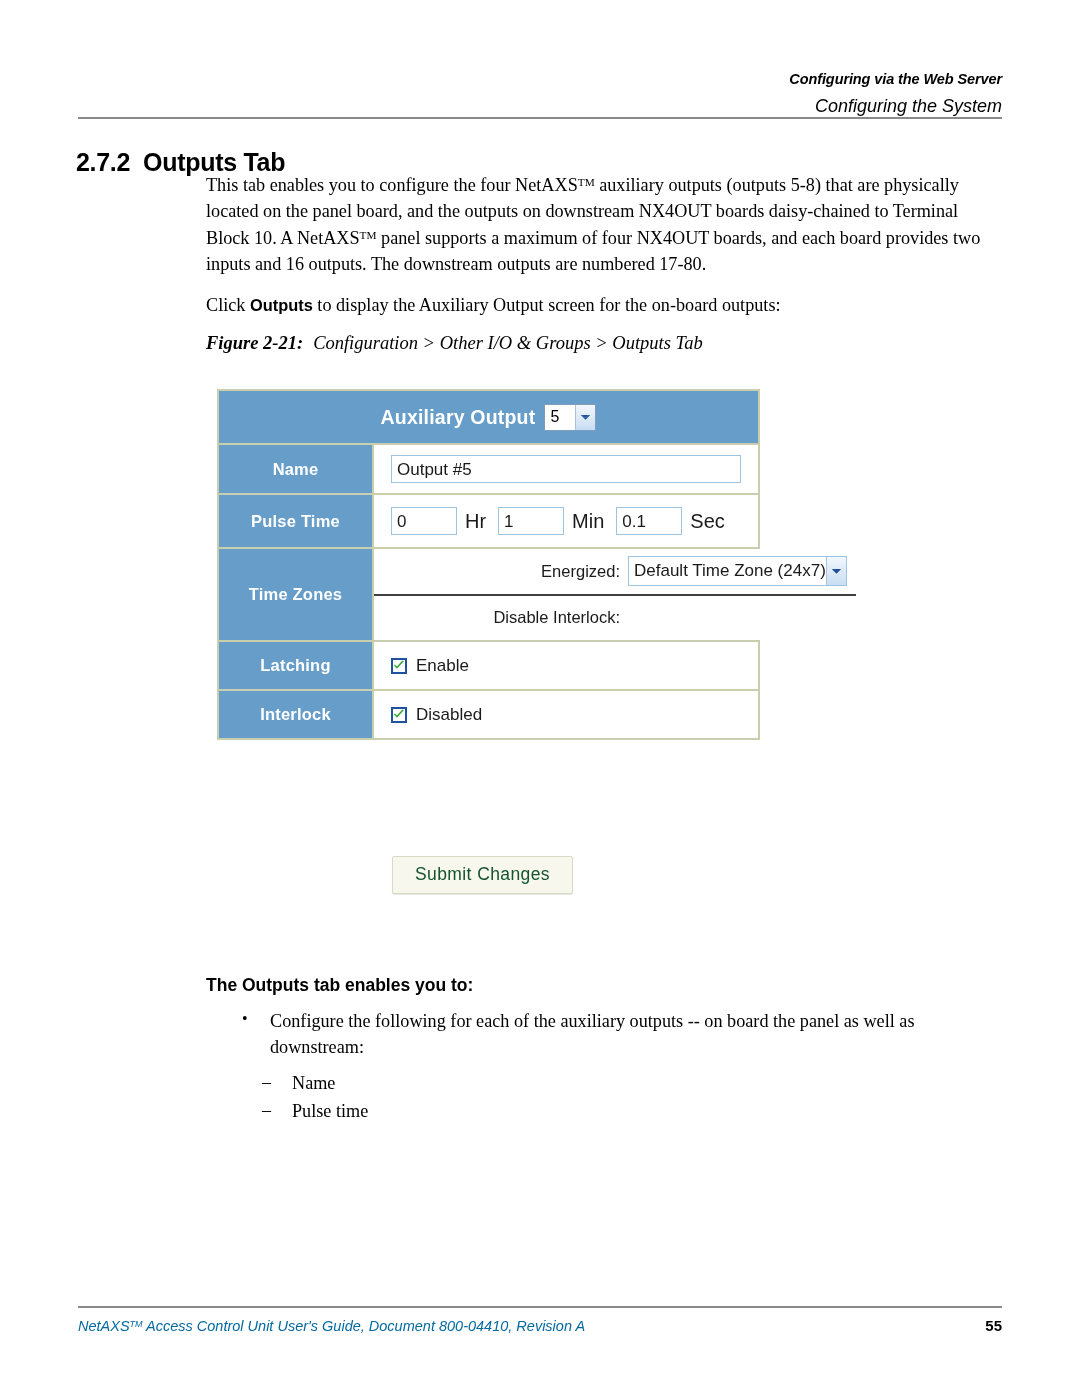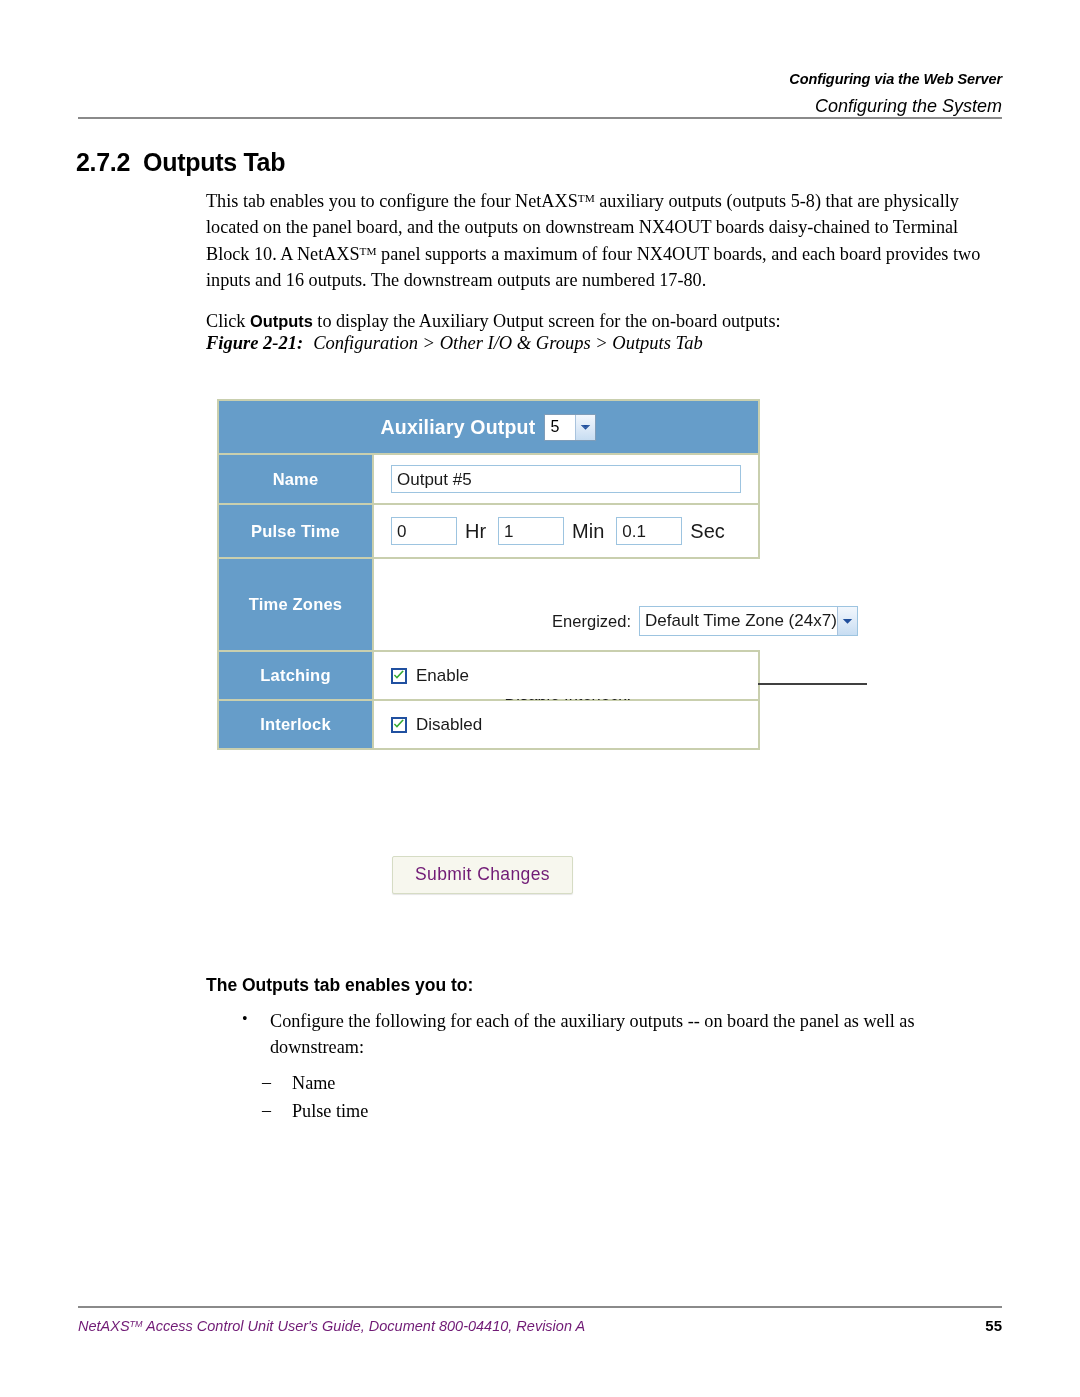--- a/index.html
+++ b/index.html
@@ -66,21 +66,21 @@
     font-size: 25px;
     letter-spacing: -0.3px;
     white-space: nowrap;
   }
   .sec-heading .num { margin-right: 13px; }
 
   
   .body-col {
     position: absolute;
     left: 206px;
-    top: 188px;
+    top: 172px;
     width: 800px;
   }
   p.para {
     margin: 0 0 14px 0;
     font-size: 18.2px;
     line-height: 1.45;
     text-align: left;
   }
   p.para.tight { margin-bottom: 0; }
   .bold-sans {
@@ -106,21 +106,21 @@
   .fig-caption .fig-num {
     font-weight: bold;
     font-style: italic;
     margin-right: 10px;
   }
 
   
   .shot {
     position: absolute;
     left: 217px;
-    top: 399px;
+    top: 389px;
     width: 543px;
   }
   .panel {
     border: 2px solid #c9cfae;
     border-collapse: separate;
     background: #ffffff;
   }
   .panel-row {
     display: flex;
     align-items: stretch;
@@ -220,25 +220,24 @@
   .unit {
     font-family: "Liberation Sans", "DejaVu Sans", sans-serif;
     font-size: 20px;
     color: #1a1a1a;
     margin: 0 12px 0 8px;
   }
   .unit.last { margin-right: 0; }
 
   
   .tz-sub {
-    height: 28px;
-    display: flex;
-    align-items: center;
-    padding: 0 9px 0 12px;
-    margin-top: 48px;
+    height: 45px;
+    display: flex;
+    align-items: center;
+    padding: 0 9px 0 1px;
   }
   .tz-sub + .tz-sub { border-top: 2px solid #404040; }
   .tz-label {
     font-family: "Liberation Sans", "DejaVu Sans", sans-serif;
     font-size: 16.5px;
     color: #1a1a1a;
     text-align: right;
     padding-right: 8px;
     white-space: nowrap;
   }
@@ -292,21 +291,21 @@
     top: 856px;
   }
   .submit-btn {
     display: inline-block;
     background: #f7f7ee;
     border: 1px solid #d6dcc4;
     border-radius: 2px;
     padding: 7px 22px 8px 22px;
     font-family: "Liberation Sans", "DejaVu Sans", sans-serif;
     font-size: 17.5px;
-    color: #701a75;
+    color: #14532d;
     letter-spacing: 0.4px;
     box-shadow: 0 1px 1px rgba(0,0,0,0.10);
   }
 
   
   .lower {
     position: absolute;
     left: 206px;
     top: 975px;
     width: 800px;
@@ -367,21 +366,21 @@
     right: 78px;
     top: 1317px;
     display: flex;
     align-items: baseline;
     justify-content: space-between;
   }
   .footer-text {
     font-family: "Liberation Sans", "DejaVu Sans", sans-serif;
     font-style: italic;
     font-size: 14.5px;
-    color: #701a75;
+    color: #0369a1;
   }
   .footer-page {
     font-family: "Liberation Sans", "DejaVu Sans", sans-serif;
     font-weight: bold;
     font-size: 15px;
     color: #000;
   }
 </style>
 </head>
 <body>

